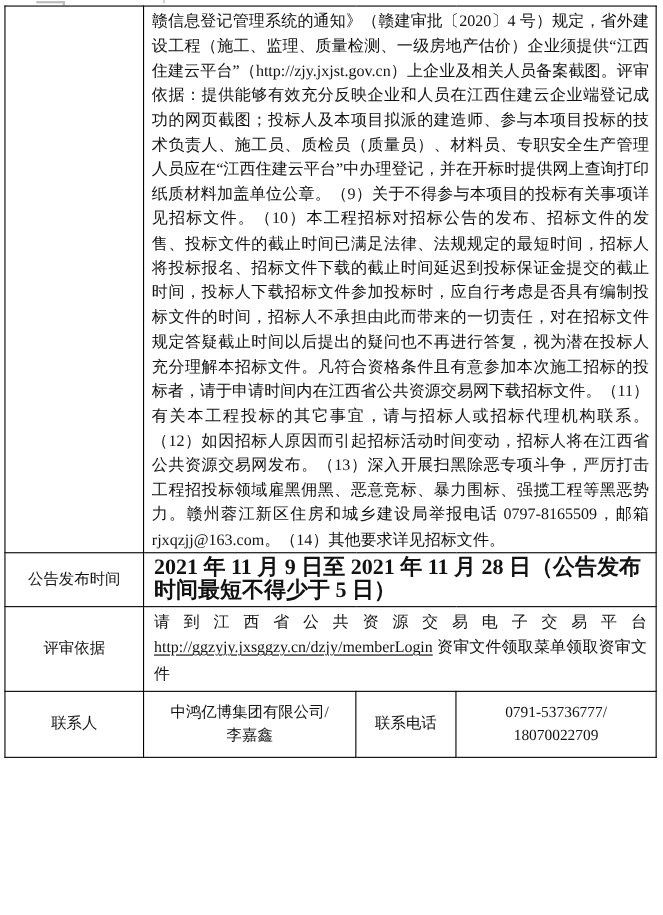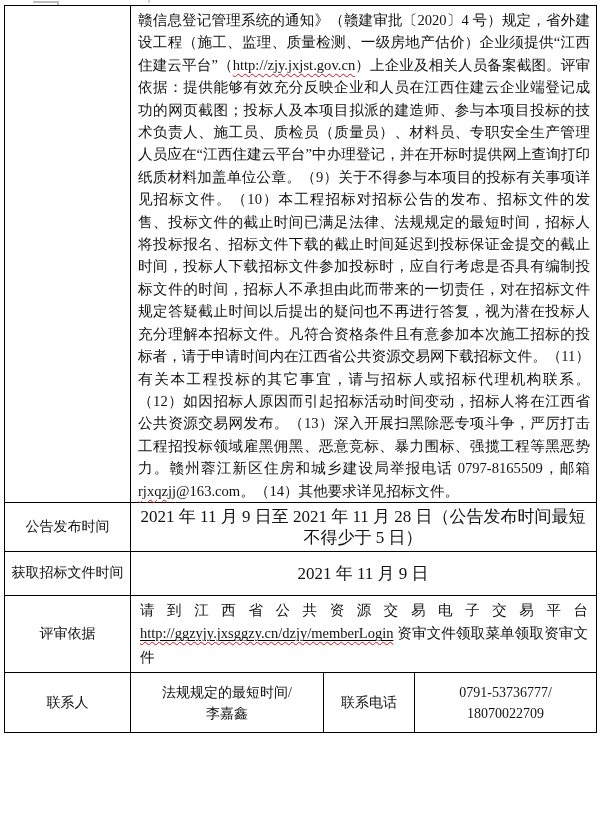--- a/index.html
+++ b/index.html
@@ -52,24 +52,25 @@
     font-size: 15.5px;
     letter-spacing: 0.5px;
   }
   td.label-cell {
     text-align: center;
     font-size: 14px;
     padding: 2px 2px;
     margin-top: 12px;
   }
   td.value-cell {
-    font-size: 17px;
+    font-size: 20px;
     line-height: 21px;
     padding: 3px 10px 3px 9px;
-    text-align: center;
+    text-align: left;
+    font-weight: bold;
   }
   td.address-cell {
     font-size: 14.5px;
     line-height: 23.5px;
     padding: 3px 8px 3px 9px;
     text-align: justify;
     margin-top: 36px;
   }
   td.contact-cell {
     text-align: center;
@@ -79,21 +80,20 @@
   }
   .row-announce   { height: 49px; }
   .row-getdoc     { height: 44px; }
   .row-method     { height: 44px; }
   .row-getqual    { height: 40px; }
   .row-address    { height: 72px; }
   .row-contact    { height: 60px; }
 
   
   .wavy {
-    text-decoration: underline;
     text-decoration-style: wavy;
     text-decoration-color: #cc1111;
     text-decoration-thickness: 1px;
     text-underline-offset: 3px;
   }
   
   .solidlink {
     text-decoration: underline;
     text-decoration-color: #000000;
     text-decoration-thickness: 1px;
@@ -122,38 +122,34 @@
       <div id="notice-body"><span>赣信息登记管理系统的通知》（赣建审批〔2020〕4 号）规定，省外建设工程（施工、监理、质量检测、一级房地产估价）企业须提供“江西住建云平台”（</span><span class="wavy">http://zjy.jxjst.gov.cn</span><span>）上企业及相关人员备案截图。评审依据：提供能够有效充分反映企业和人员在江西住建云企业端登记成功的网页截图；投标人及本项目拟派的建造师、参与本项目投标的技术负责人、施工员、质检员（质量员）、材料员、专职安全生产管理人员应在“江西住建云平台”中办理登记，并在开标时提供网上查询打印纸质材料加盖单位公章。（9）关于不得参与本项目的投标有关事项详见招标文件。（10）本工程招标对招标公告的发布、招标文件的发售、投标文件的截止时间已满足法律、法规规定的最短时间，招标人将投标报名、招标文件下载的截止时间延迟到投标保证金提交的截止时间，投标人下载招标文件参加投标时，应自行考虑是否具有编制投标文件的时间，招标人不承担由此而带来的一切责任，对在招标文件规定答疑截止时间以后提出的疑问也不再进行答复，视为潜在投标人充分理解本招标文件。凡符合资格条件且有意参加本次施工招标的投标者，请于申请时间内在江西省公共资源交易网下载招标文件。（11）有关本工程投标的其它事宜，请与招标人或招标代理机构联系。（12）如因招标人原因而引起招标活动时间变动，招标人将在江西省公共资源交易网发布。（13）深入开展扫黑除恶专项斗争，严厉打击工程招投标领域雇黑佣黑、恶意竞标、暴力围标、强揽工程等黑恶势力。赣州蓉江新区住房和城乡建设局举报电话 0797-8165509，邮箱 </span><span class="wavy">rjxqzjj</span><span>@163.com。（14）其他要求详见招标文件。</span></div>
     </td>
   </tr>
 
 
   <tr class="row-announce">
     <td class="label-cell">公告发布时间</td>
     <td class="value-cell" colspan="3">2021 年 11 月 9 日至 2021 年 11 月 28 日（公告发布时间最短不得少于 5 日）</td>
   </tr>
 
-  <tr class="row-getdoc">
-    <td class="label-cell">获取招标文件时间</td>
-    <td class="value-cell" colspan="3">2021 年 11 月 9 日</td>
-  </tr>
 
 
 
   <tr class="row-address">
     <td class="label-cell">评审依据</td>
     <td class="address-cell" colspan="3">
       <div id="address-body"><span>请到江西省公共资源交易电子交易平台 </span><span class="solidlink"><span class="wavy">http://ggzyjy.jxsggzy.cn/dzjy/memberLogin</span></span><span> 资审文件领取菜单领取资审文件</span></div>
     </td>
   </tr>
 
   <tr class="row-contact">
     <td class="contact-cell">联系人</td>
     <td class="contact-cell">
-      <div>法规规定的最短时间/</div>
+      <div>中鸿亿博集团有限公司/</div>
       <div>李嘉鑫</div>
     </td>
     <td class="contact-cell">联系电话</td>
     <td class="contact-cell">
       <div>0791-53736777/</div>
       <div>18070022709</div>
     </td>
   </tr>
 </tbody>
   </table>

